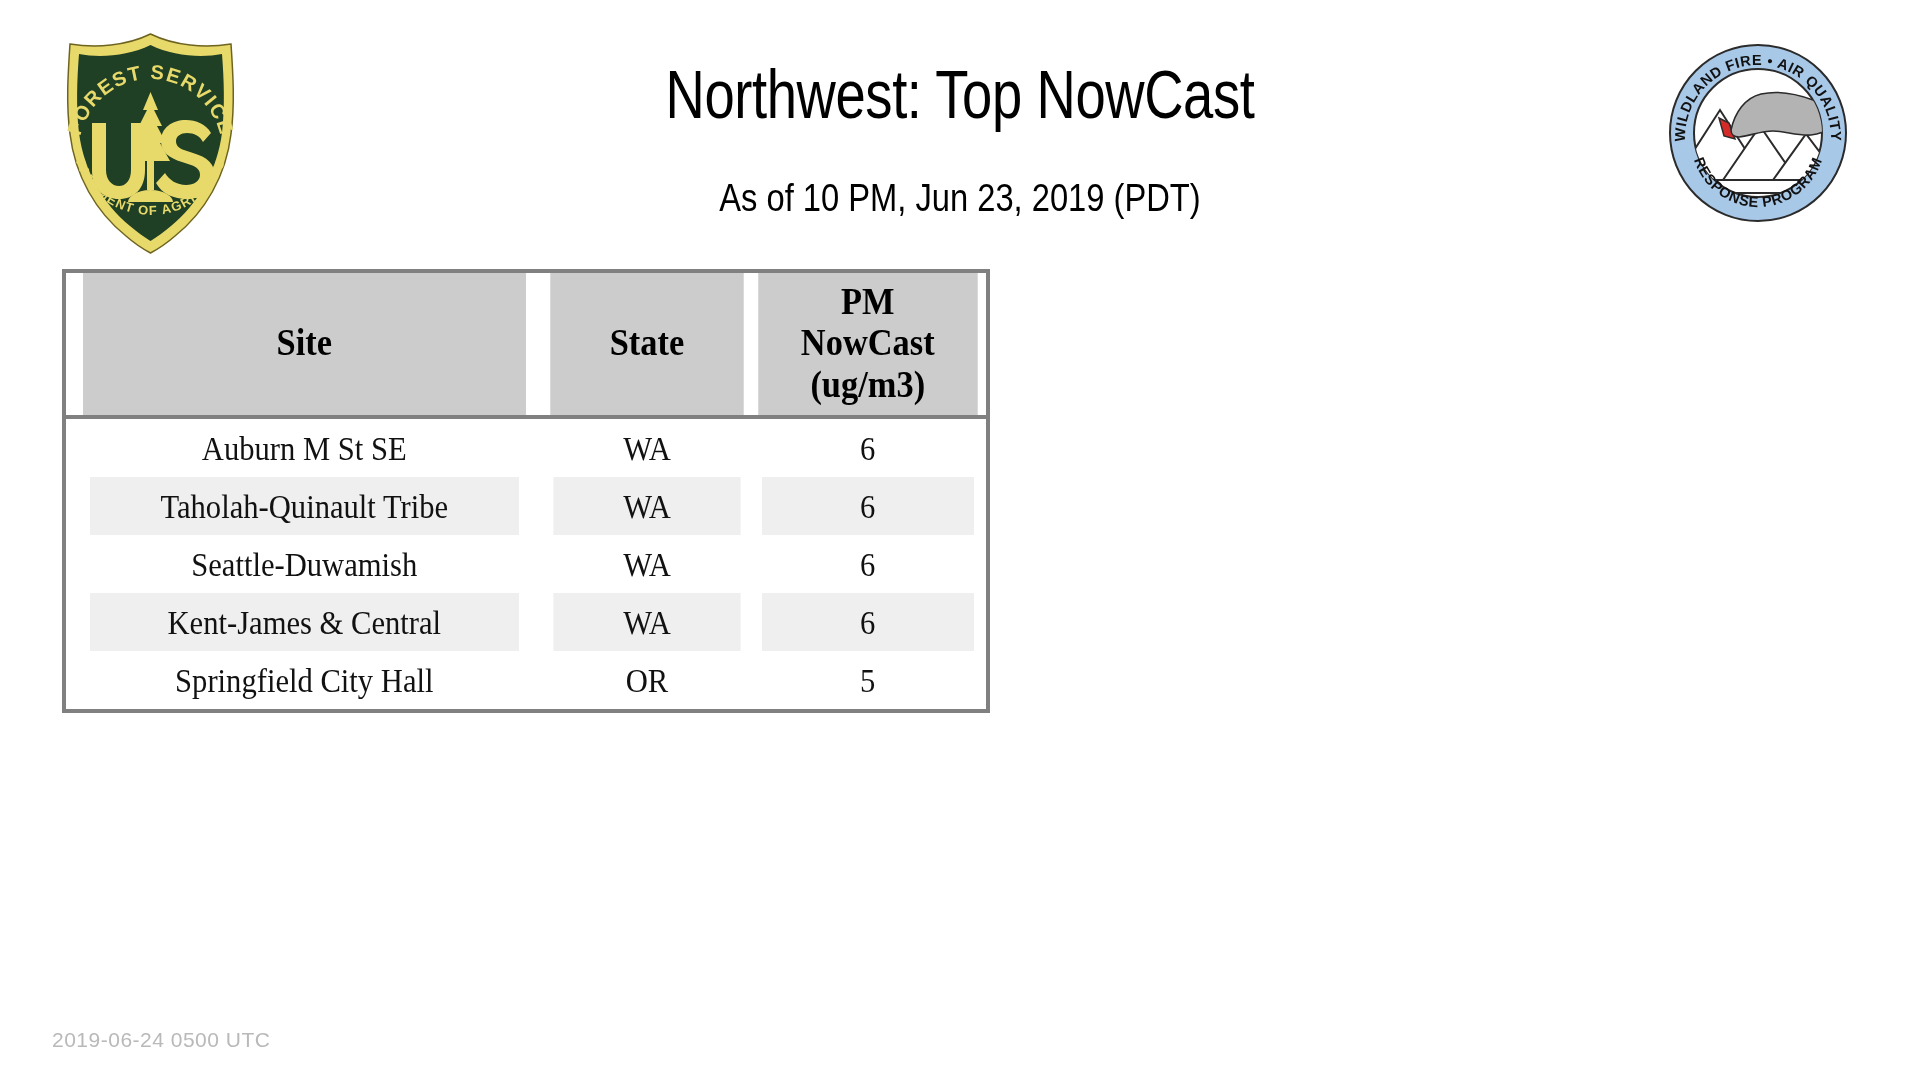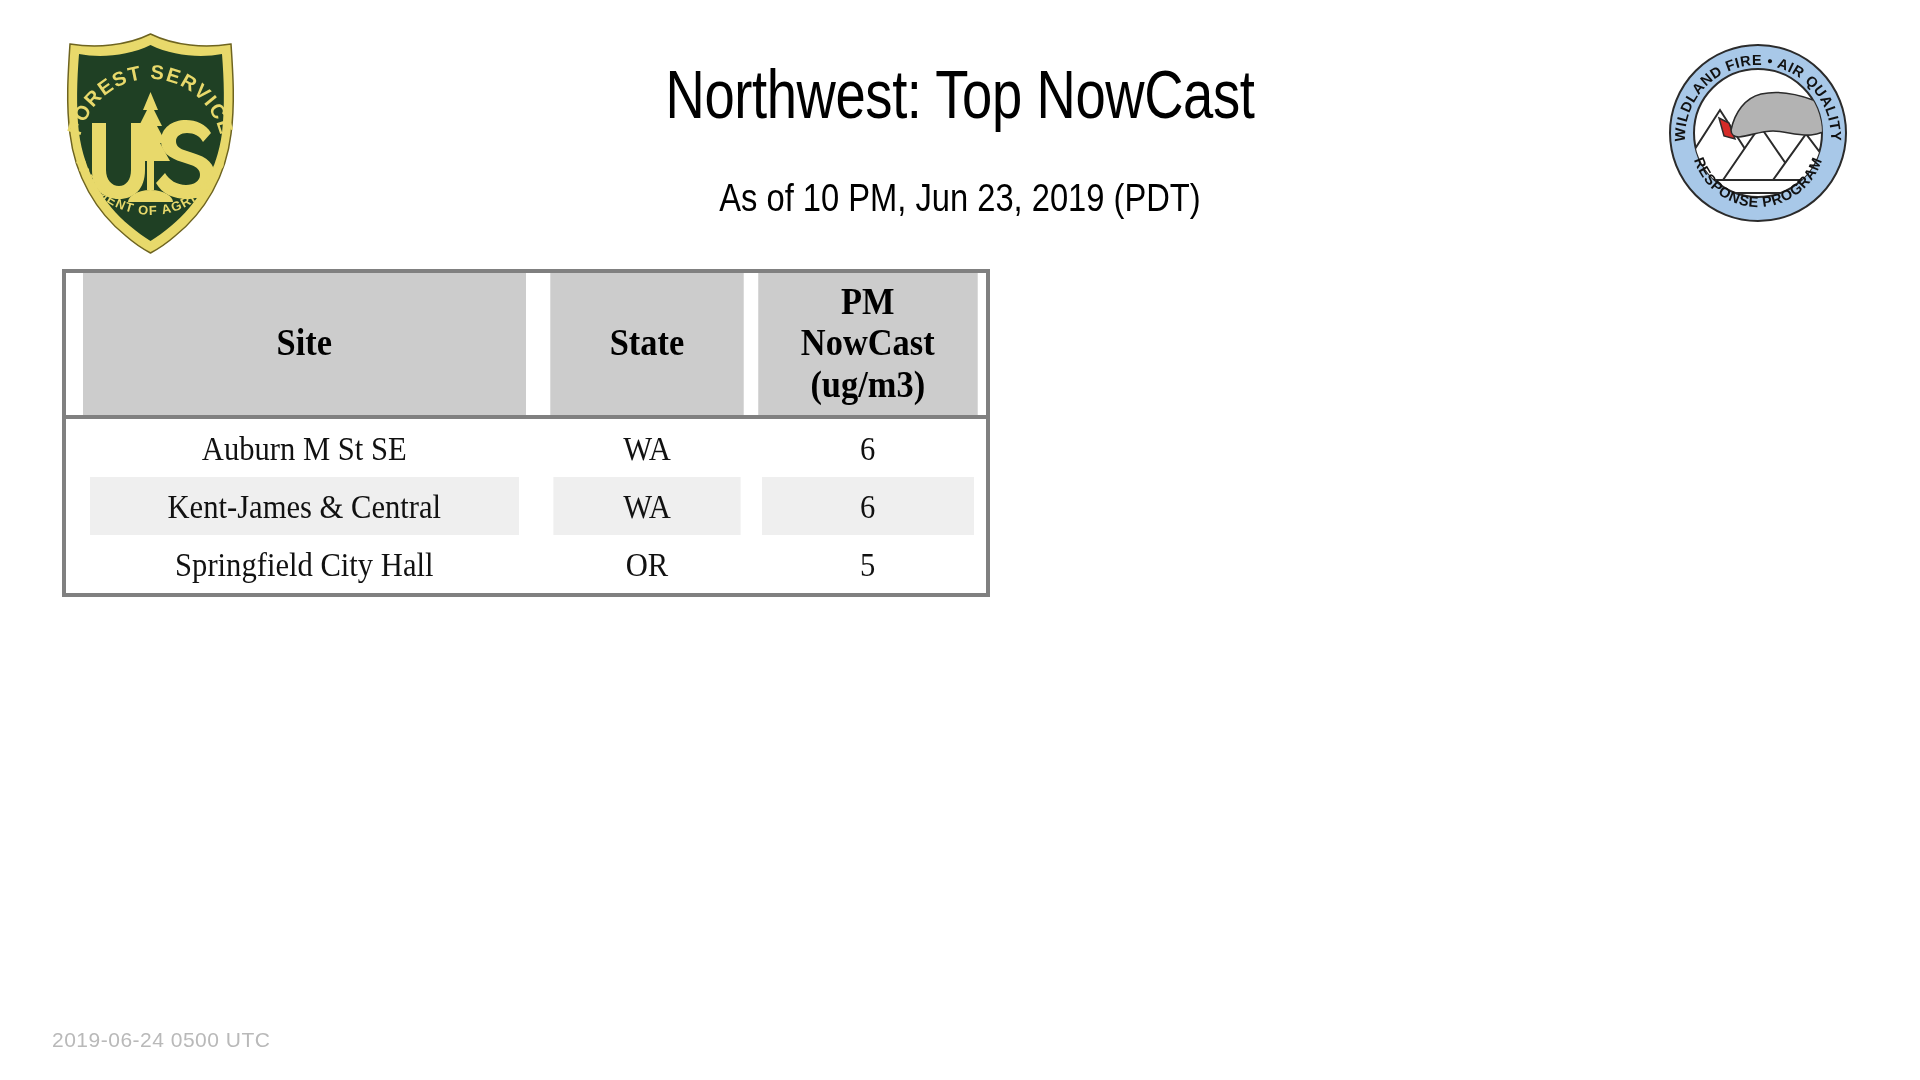--- a/index.html
+++ b/index.html
@@ -273,20 +273,30 @@
           </th>
         </tr>
       </thead>
       <tbody id="tbody">
           <tr class="even">
             <td>Auburn M St SE</td>
             <td>WA</td>
             <td>6</td>
           </tr>
           <tr class="odd">
+            <td>Taholah-Quinault Tribe</td>
+            <td>WA</td>
+            <td>6</td>
+          </tr>
+          <tr class="even">
+            <td>Seattle-Duwamish</td>
+            <td>WA</td>
+            <td>6</td>
+          </tr>
+          <tr class="odd">
             <td>Kent-James &amp; Central</td>
             <td>WA</td>
             <td>6</td>
           </tr>
           <tr class="even">
             <td>Springfield City Hall</td>
             <td>OR</td>
             <td>5</td>
           </tr>
         </tbody>

